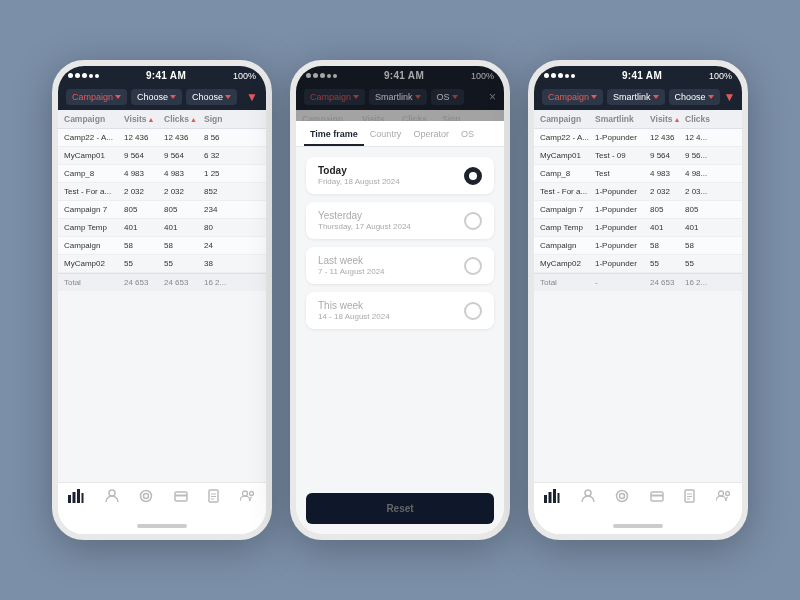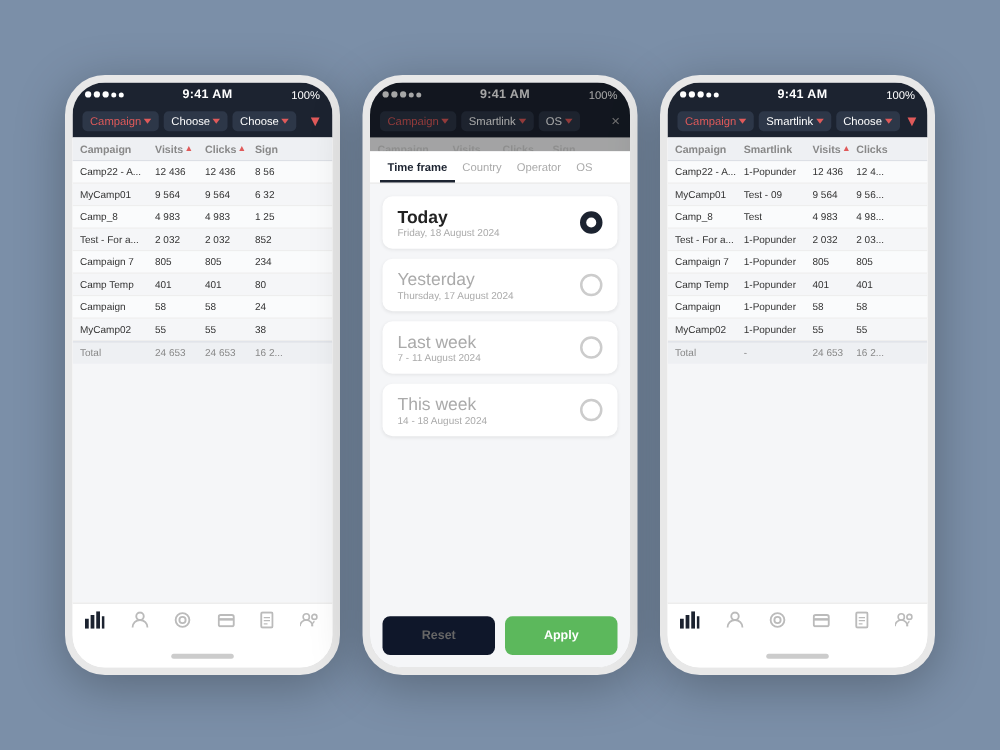--- a/index.html
+++ b/index.html
@@ -213,21 +213,21 @@
     .time-option {
       background: #fff;
       border-radius: 8px;
       padding: 8px 12px;
       display: flex;
       justify-content: space-between;
       align-items: center;
       box-shadow: 0 1px 3px rgba(0,0,0,0.07);
     }
     .time-option-left { }
-    .time-option-title { font-size: 14px; font-weight: 600; color: #222; }
+    .time-option-title { font-size: 10px; font-weight: 600; color: #222; }
     .time-option-sub { font-size: 8px; color: #aaa; margin-top: 1px; }
     .radio-circle {
       width: 18px;
       height: 18px;
       border-radius: 50%;
       border: 2px solid #ccc;
       background: #fff;
       display: flex; align-items: center; justify-content: center;
     }
     .radio-circle.selected { background: #1c2330; border-color: #1c2330; }
@@ -517,21 +517,20 @@
             <div class="time-option-left">
               <div class="time-option-title" style="color:#aaa;font-weight:400;">This week</div>
               <div class="time-option-sub">14 - 18 August 2024</div>
             </div>
             <div class="radio-circle"></div>
           </div>
         </div>
 
         <div class="modal-footer">
           <button class="btn-reset">Reset</button>
-          <button class="btn-apply">Apply</button>
         </div>
       </div>
     </div>
 
     <div class="bottom-nav">
       <div class="nav-icon active">
         <svg width="16" height="14" viewBox="0 0 16 14" fill="none">
             <rect x="0" y="6" width="3" height="8" fill="#1c2330"></rect>
             <rect x="4.5" y="3" width="3" height="11" fill="#1c2330"></rect>
             <rect x="9" y="0" width="3" height="14" fill="#1c2330"></rect>

